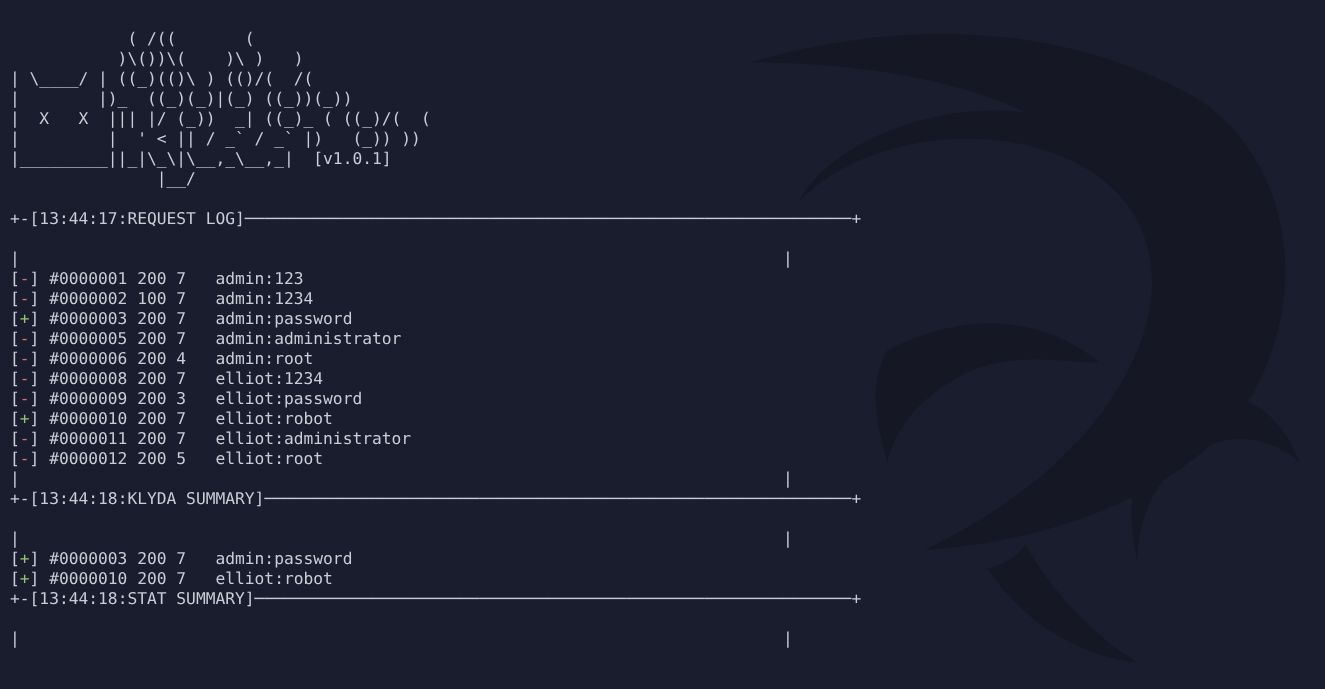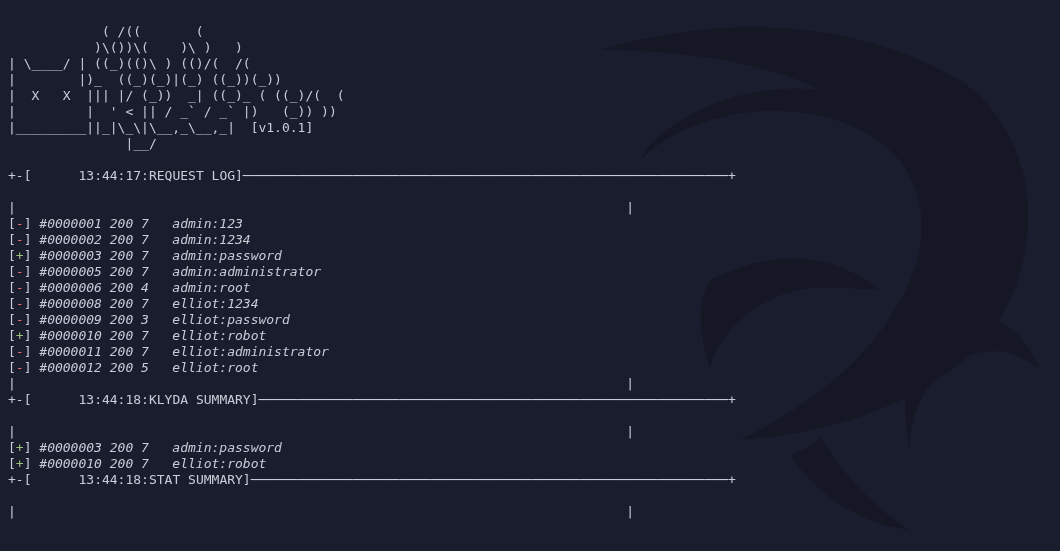--- a/index.html
+++ b/index.html
@@ -27,27 +27,27 @@
     position: relative;
     padding: 8px 0 0 8px;
     white-space: pre;
   }
   .ascii-art { color: #c9cdd6; }
   .box-header {
     display: flex;
     align-items: center;
   }
   .box-brackets { color: #c9cdd6; }
-  .box-stamp { color: #c9cdd6; margin-left: 47px; }
+  .box-stamp { color: #c9cdd6; }
   .box-title { color: #c9cdd6; text-align: center; }
   .log-row { display: block; }
   .row-open, .row-close { color: #c9cdd6; }
   .status-minus { color: #e06c75; }
   .status-plus  { color: #98c379; }
-  .row-text { color: #c9cdd6; font-style: italic; }
+  .row-text { color: #c9cdd6; }
 </style>
 </head>
 <body>
 
 <svg class="bg-dragon" viewBox="0 0 480 551" preserveAspectRatio="xMidYMid slice">
   <g fill="#000000">
     <path d="M20 50 C120 20 260 10 380 80 C440 120 470 210 430 300 C400 370 300 430 160 440 C240 400 300 350 330 280 C355 220 340 160 280 130 C210 95 110 110 60 160 C80 120 160 80 240 90 C180 60 90 50 20 50 Z"></path>
     <path d="M130 280 C190 250 250 250 300 290 C270 290 230 280 190 300 C155 318 135 345 130 370 C120 335 115 305 130 280 Z"></path>
     <path d="M350 330 C400 300 440 320 460 370 C430 345 395 345 365 370 C340 390 330 420 330 450 C320 405 325 360 350 330 Z"></path>
     <path d="M240 435 C260 470 290 505 330 530 C285 525 240 500 210 455 C225 450 235 445 240 435 Z"></path>
@@ -59,21 +59,21 @@
            )\())\(    )\ )   )                           
 | \____/ | ((_)(()\ ) (()/(  /(                            
 |        |)_  ((_)(_)|(_) ((_))(_))                          
 |  X   X  ||| |/ (_))  _| ((_)_ ( ((_)/(  (                  
 |         |  ' &lt; || / _` / _` |)   (_)) ))                  
 |_________||_|\_\|\__,_\__,_|  [v1.0.1]                  
                |__/                                         </pre>
 <div><span class="box-header"><span class="box-brackets">+-[</span><span class="box-stamp">13:44:17</span><span class="box-brackets">:</span><span class="box-title">REQUEST LOG</span><span class="box-brackets">]</span><span class="box-brackets">──────────────────────────────────────────────────────────────+</span></span>
 <span>|                                                                              |</span>
 <div id="request-log-rows"><span class="log-row"><span class="row-open">[</span><span class="status-minus">-</span><span class="row-close">] </span><span class="row-text">#0000001 200 7   admin:123</span>
-</span><span class="log-row"><span class="row-open">[</span><span class="status-minus">-</span><span class="row-close">] </span><span class="row-text">#0000002 200 7   admin:1234</span>
+</span><span class="log-row"><span class="row-open">[</span><span class="status-minus">-</span><span class="row-close">] </span><span class="row-text">#0000002 100 7   admin:1234</span>
 </span><span class="log-row"><span class="row-open">[</span><span class="status-plus">+</span><span class="row-close">] </span><span class="row-text">#0000003 200 7   admin:password</span>
 </span><span class="log-row"><span class="row-open">[</span><span class="status-minus">-</span><span class="row-close">] </span><span class="row-text">#0000005 200 7   admin:administrator</span>
 </span><span class="log-row"><span class="row-open">[</span><span class="status-minus">-</span><span class="row-close">] </span><span class="row-text">#0000006 200 4   admin:root</span>
 </span><span class="log-row"><span class="row-open">[</span><span class="status-minus">-</span><span class="row-close">] </span><span class="row-text">#0000008 200 7   elliot:1234</span>
 </span><span class="log-row"><span class="row-open">[</span><span class="status-minus">-</span><span class="row-close">] </span><span class="row-text">#0000009 200 3   elliot:password</span>
 </span><span class="log-row"><span class="row-open">[</span><span class="status-plus">+</span><span class="row-close">] </span><span class="row-text">#0000010 200 7   elliot:robot</span>
 </span><span class="log-row"><span class="row-open">[</span><span class="status-minus">-</span><span class="row-close">] </span><span class="row-text">#0000011 200 7   elliot:administrator</span>
 </span><span class="log-row"><span class="row-open">[</span><span class="status-minus">-</span><span class="row-close">] </span><span class="row-text">#0000012 200 5   elliot:root</span>
 </span></div><span>|                                                                              |</span>
 <span class="box-header"><span class="box-brackets">+-[</span><span class="box-stamp">13:44:18</span><span class="box-brackets">:</span><span class="box-title">KLYDA SUMMARY</span><span class="box-brackets">]</span><span class="box-brackets">────────────────────────────────────────────────────────────+</span></span>

